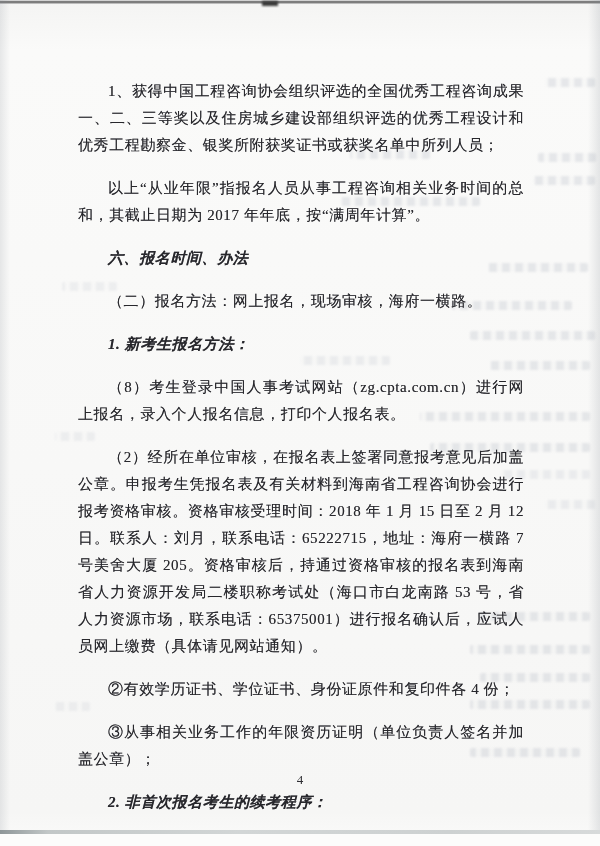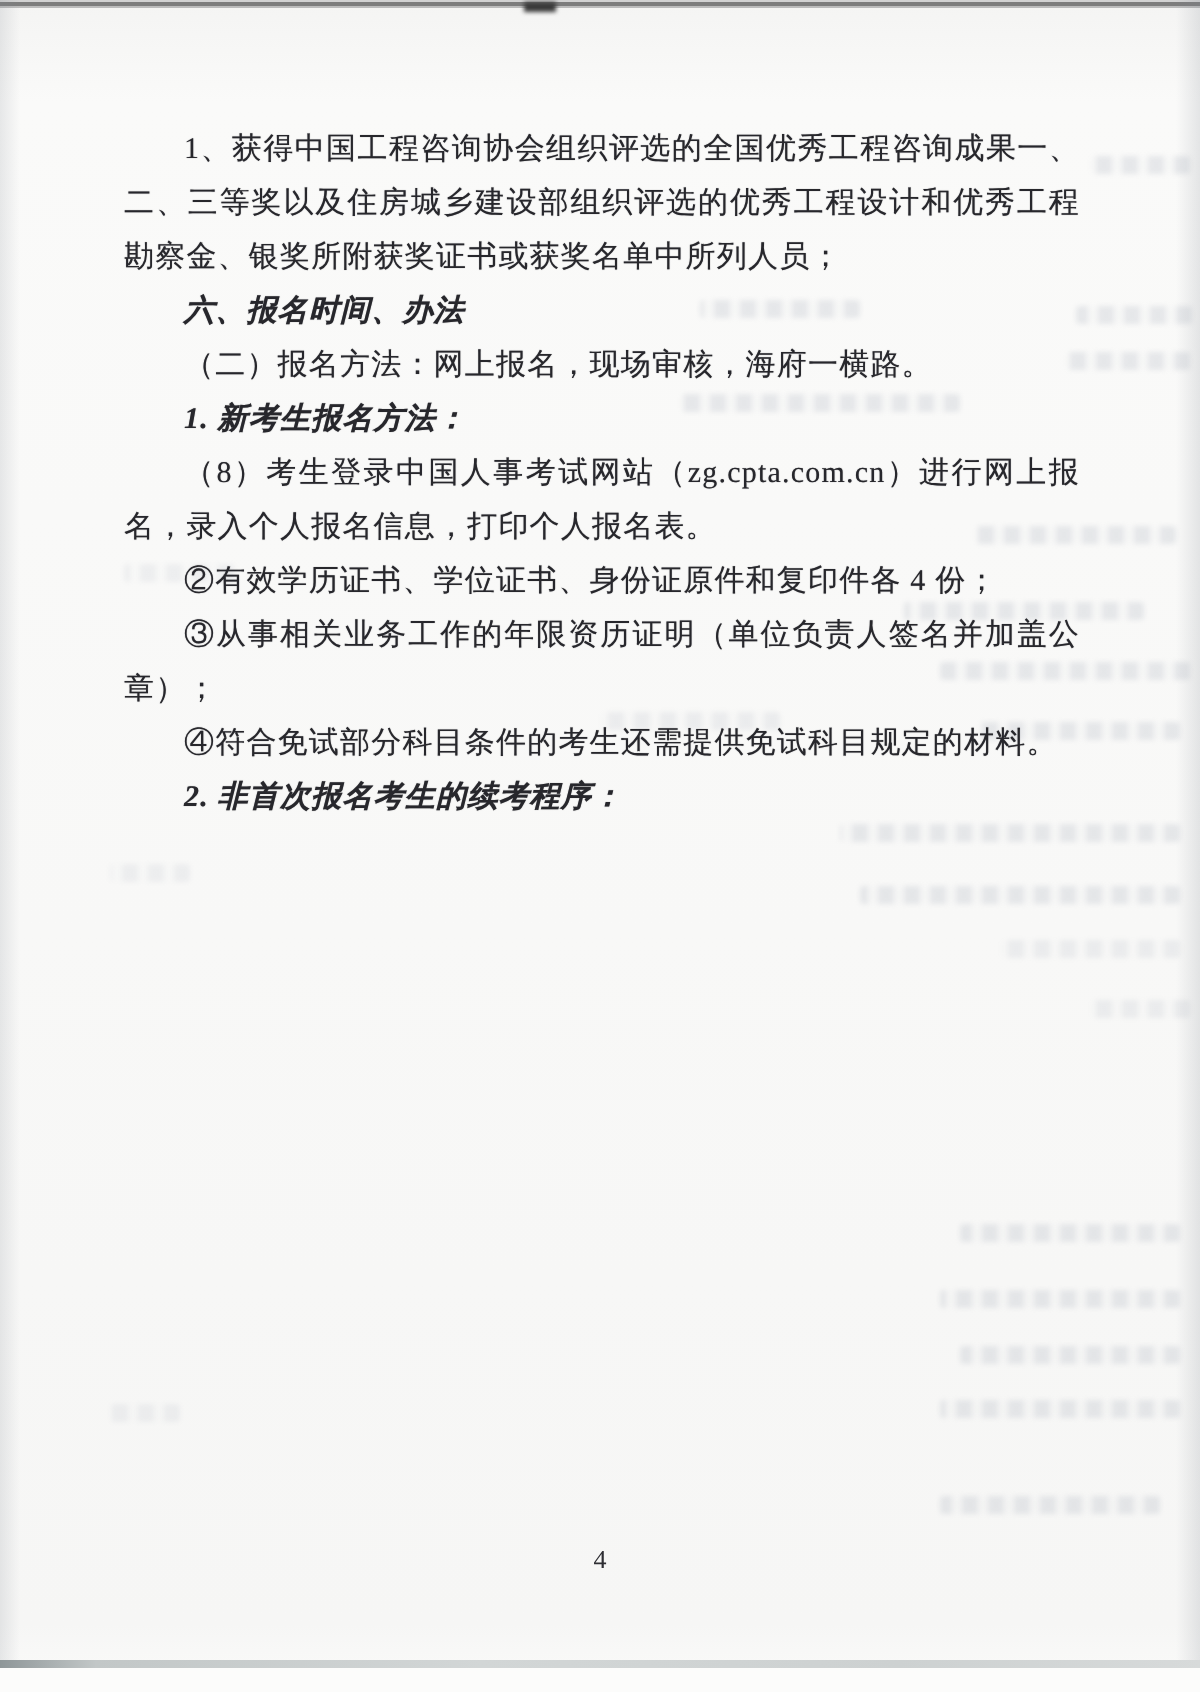--- a/index.html
+++ b/index.html
@@ -55,21 +55,21 @@
     background: linear-gradient(to left, rgba(125,132,142,0.18), rgba(125,132,142,0));
   }
   
   .doc-body {
     position: absolute;
     top: 62px;
     left: 62px;
     width: 478px;
   }
   .para {
-    margin: 0;
+    margin: 16px;
     text-indent: 2em;
     font-size: 15px;
     line-height: 27px;
     letter-spacing: 0.6px;
     text-align: justify;
     color: #27272c;
     text-shadow: 0 0 0.5px rgba(39,39,44,0.55);
   }
   .para.bold {
     font-weight: 700;
@@ -125,27 +125,28 @@
   <div class="ghost" style="left:545px; top:500px; width:50px; opacity:0.35;"></div>
   <div class="ghost" style="left:480px; top:612px; width:110px;"></div>
   <div class="ghost" style="left:470px; top:645px; width:120px;"></div>
   <div class="ghost" style="left:480px; top:673px; width:110px;"></div>
   <div class="ghost" style="left:470px; top:700px; width:120px;"></div>
   <div class="ghost" style="left:55px;  top:702px; width:35px; opacity:0.3;"></div>
   <div class="ghost" style="left:470px; top:748px; width:110px;"></div>
 
   <div class="doc-body">
       <p class="para">1、获得中国工程咨询协会组织评选的全国优秀工程咨询成果一、二、三等奖以及住房城乡建设部组织评选的优秀工程设计和优秀工程勘察金、银奖所附获奖证书或获奖名单中所列人员；</p>
+      <p class="para">以上“从业年限”指报名人员从事工程咨询相关业务时间的总和，其截止日期为 2017 年年底，按“满周年计算”。</p>
       <p class="para bold">六、报名时间、办法</p>
       <p class="para">（二）报名方法：网上报名，现场审核，海府一横路。</p>
       <p class="para bold">1. 新考生报名方法：</p>
       <p class="para">（8）考生登录中国人事考试网站（zg.cpta.com.cn）进行网上报名，录入个人报名信息，打印个人报名表。</p>
+      <p class="para">（2）经所在单位审核，在报名表上签署同意报考意见后加盖公章。申报考生凭报名表及有关材料到海南省工程咨询协会进行报考资格审核。资格审核受理时间：2018 年 1 月 15 日至 2 月 12 日。联系人：刘月，联系电话：65222715，地址：海府一横路 7 号美舍大厦 205。资格审核后，持通过资格审核的报名表到海南省人力资源开发局二楼职称考试处（海口市白龙南路 53 号，省人力资源市场，联系电话：65375001）进行报名确认后，应试人员网上缴费（具体请见网站通知）。</p>
       <p class="para">②有效学历证书、学位证书、身份证原件和复印件各 4 份；</p>
       <p class="para">③从事相关业务工作的年限资历证明（单位负责人签名并加盖公章）；</p>
-      <p class="para">④符合免试部分科目条件的考生还需提供免试科目规定的材料。</p>
       <p class="para bold">2. 非首次报名考生的续考程序：</p>
     </div>
 
   <div class="page-number">4</div>
 
   <div class="edge-bottom-line"></div>
   <div class="edge-bottom-band"></div>
 
 </div>
 

